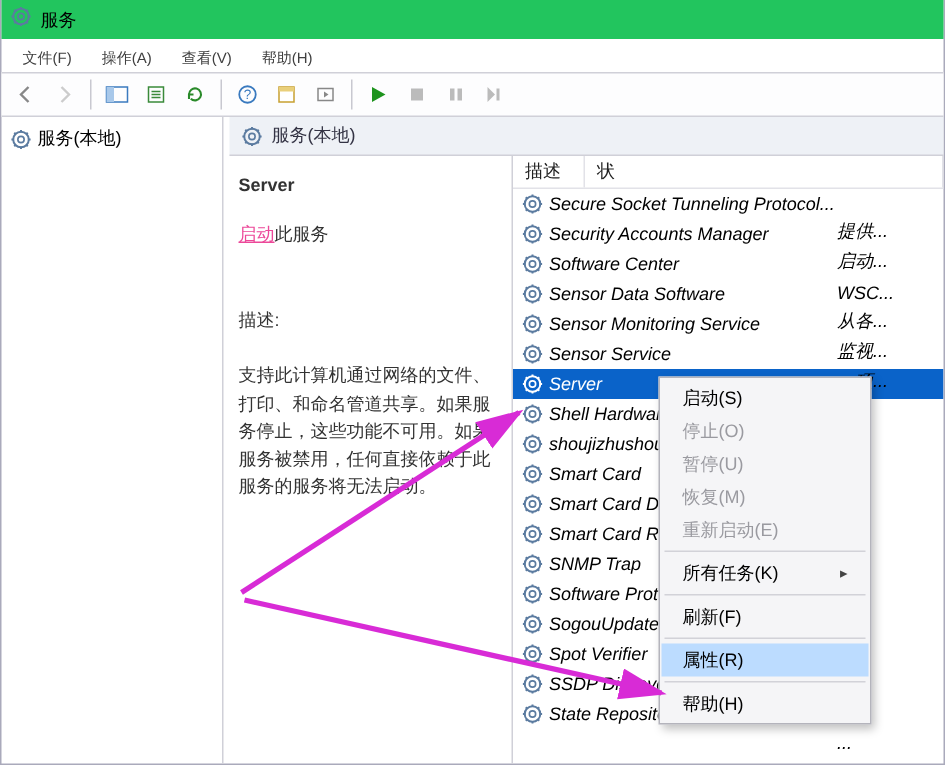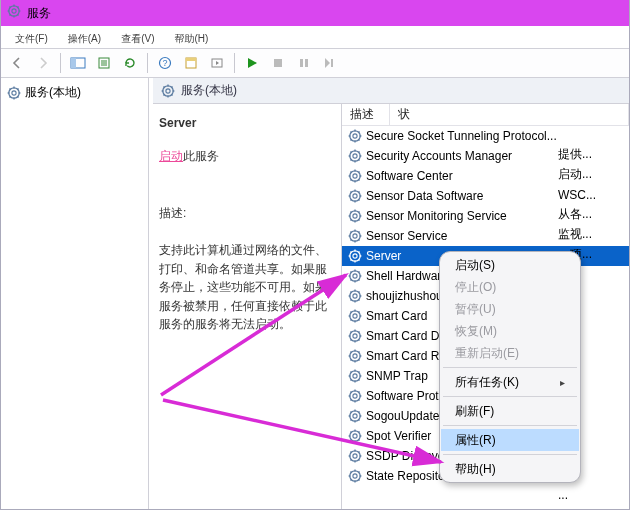--- a/index.html
+++ b/index.html
@@ -1,20 +1,20 @@
 <!DOCTYPE html>
 <html><head>
 <meta charset="utf-8">
 <style>
   * { box-sizing: border-box; font-family: "Microsoft YaHei", "Segoe UI", Tahoma, sans-serif; }
   html, body { margin: 0; padding: 0; width: 630px; height: 510px; overflow: hidden; background: #fff; }
   #win { width: 630px; height: 510px; border: 1px solid #aab; border-top: none; position: relative; }
 
   
-  .titlebar { height: 26px; background: #d946ef; display: flex; align-items: center; padding: 0 6px; }
+  .titlebar { height: 26px; background: #22c55e; display: flex; align-items: center; padding: 0 6px; }
   .titlebar .ticon { margin-right: 6px; }
   .titlebar .ttxt { font-size: 12px; color: #000; }
 
   
   .menubar { height: 22px; display: flex; align-items: flex-end; padding: 0 4px; font-size: 10px; color: #404040; }
   .menubar .mitem { padding: 2px 10px; cursor: default; }
 
   
   .toolbar { height: 30px; border-top: 1px solid #d0d0d8; border-bottom: 1px solid #d0d0d8;
              display: flex; align-items: center; padding: 0 4px; gap: 2px; background: #fdfdfe; }
@@ -44,21 +44,21 @@
 
   .listwrap { flex: 1; border-left: 1px solid #d0d0d8; display: flex; flex-direction: column; }
   .cols { height: 22px; display: flex; align-items: center; border-bottom: 1px solid #e2e2e8; font-size: 12px; color: #222; }
   .cols .c { padding: 0 8px; border-right: 1px solid #e2e2e8; display: flex; align-items: center; height: 100%; }
   .cols .c0 { width: 204px; gap: 20px; }
   .cols .c0 .sort { font-size: 9px; color: #666; }
   .cols .c1 { width: 48px; }
   .cols .c2 { flex: 1; }
 
   .rows { flex: 1; overflow: hidden; font-size: 12px; }
-  .row { height: 20px; display: flex; align-items: center; padding-left: 6px; }
+  .row { height: 20px; display: flex; align-items: center; padding-left: 6px; font-style: italic; }
   .row .ricon { margin-right: 4px; flex-shrink: 0; }
   .row .rname { width: 192px; white-space: nowrap; overflow: hidden; text-overflow: ellipsis; }
   .row .rdesc { width: 46px; white-space: nowrap; overflow: hidden; text-overflow: ellipsis; margin-top: 37px; }
   .row.sel { background: #0a63c9; color: #fff; }
   .row.sel .rname, .row.sel .rdesc { color: #fff; }
 
   
   .gearicon { display: inline-block; width: 14px; height: 14px; }
 
   
@@ -360,21 +360,21 @@
                 <svg class="gearicon ricon" viewBox="0 0 14 14">
                   <use href="#gear"></use>
                 </svg>
                 <div class="rname">State Repository Service</div>
                 <div class="rdesc">...</div>
               </div>
             </div>
         </div>
       </div>
 
-      <div class="ctxmenu" style="left:290px; top:173px;border-radius:11px;">
+      <div class="ctxmenu" style="left:290px; top:173px;">
         <div class="ci">启动(S)</div>
         <div class="ci disabled">停止(O)</div>
         <div class="ci disabled">暂停(U)</div>
         <div class="ci disabled">恢复(M)</div>
         <div class="ci disabled">重新启动(E)</div>
         <div class="csep"></div>
         <div class="ci sub">所有任务(K)</div>
         <div class="csep"></div>
         <div class="ci">刷新(F)</div>
         <div class="csep"></div>

